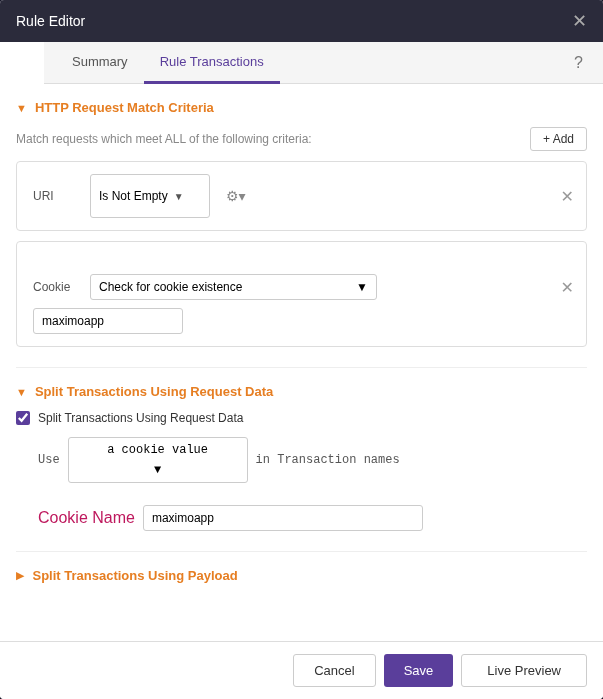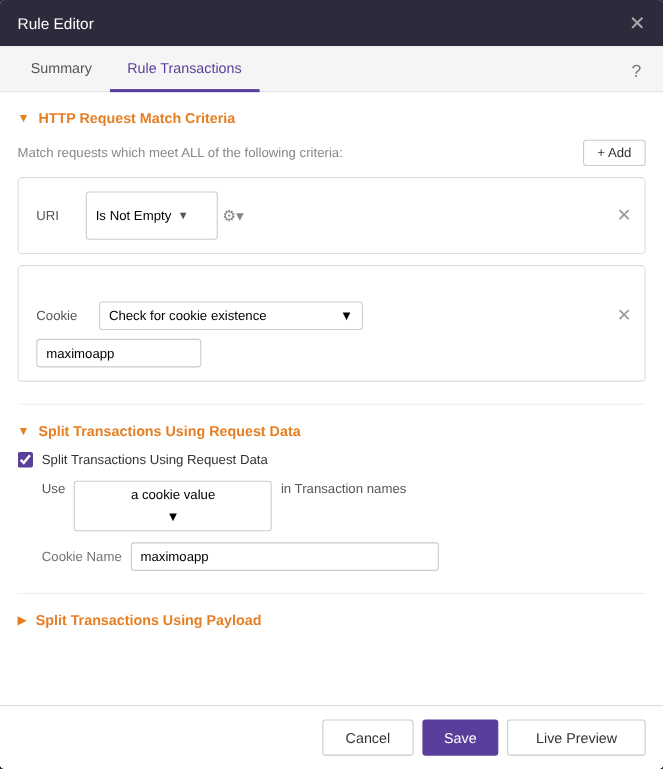--- a/index.html
+++ b/index.html
@@ -39,21 +39,22 @@
       cursor: pointer;
       line-height: 1;
     }
 
     .tabs {
       display: flex;
       background: #f5f5f5;
       border-bottom: 1px solid #ddd;
       padding: 0 12px;
       flex-shrink: 0;
-      align-items: flex-end;
+      align-items: center;
+      margin-left: 44px;
     }
 
     .tab {
       padding: 12px 16px;
       font-size: 13px;
       cursor: pointer;
       color: #555;
       border-bottom: 3px solid transparent;
       margin-bottom: -1px;
     }
@@ -124,20 +125,21 @@
       gap: 4px;
     }
 
     .criteria-row {
       border: 1px solid #ddd;
       border-radius: 4px;
       padding: 12px 16px;
       margin-bottom: 10px;
       display: flex;
       align-items: center;
+      gap: 12px;
       position: relative;
     }
 
     .criteria-label {
       font-size: 12px;
       color: #555;
       min-width: 45px;
     }
 
     .criteria-select {
@@ -194,21 +196,21 @@
     .cookie-select-box {
       border: 1px solid #ccc;
       padding: 5px 8px;
       border-radius: 3px;
       font-size: 12px;
       background: #fff;
       cursor: pointer;
       display: flex;
       align-items: center;
       justify-content: space-between;
-      width: 240px;
+      width: 287px;
     }
 
     .cookie-text-input {
       border: 1px solid #ccc;
       padding: 5px 8px;
       border-radius: 3px;
       font-size: 12px;
       width: 150px;
       outline: none;
     }
@@ -231,23 +233,25 @@
       cursor: pointer;
     }
 
     .checkbox-label {
       font-size: 12px;
       color: #333;
     }
 
     .use-row {
       display: flex;
-      gap: 8px;
-      margin-bottom: 10px;
+      align-items: center;
+      gap: 8px;
+      margin-bottom: 22px;
       margin-left: 22px;
+      font-family: Liberation Mono, monospace;
     }
 
     .use-label {
       font-size: 12px;
       color: #555;
     }
 
     .use-select {
       border: 1px solid #ccc;
       padding: 5px 8px;
@@ -263,22 +267,22 @@
     }
 
     .cookie-name-row {
       display: flex;
       align-items: center;
       gap: 8px;
       margin-left: 22px;
     }
 
     .cookie-name-label {
-      font-size: 12px;
-      color: #737373;
+      font-size: 16px;
+      color: #be185d;
     }
 
     .cookie-name-input {
       border: 1px solid #ccc;
       padding: 5px 8px;
       border-radius: 3px;
       font-size: 12px;
       width: 280px;
       outline: none;
     }

